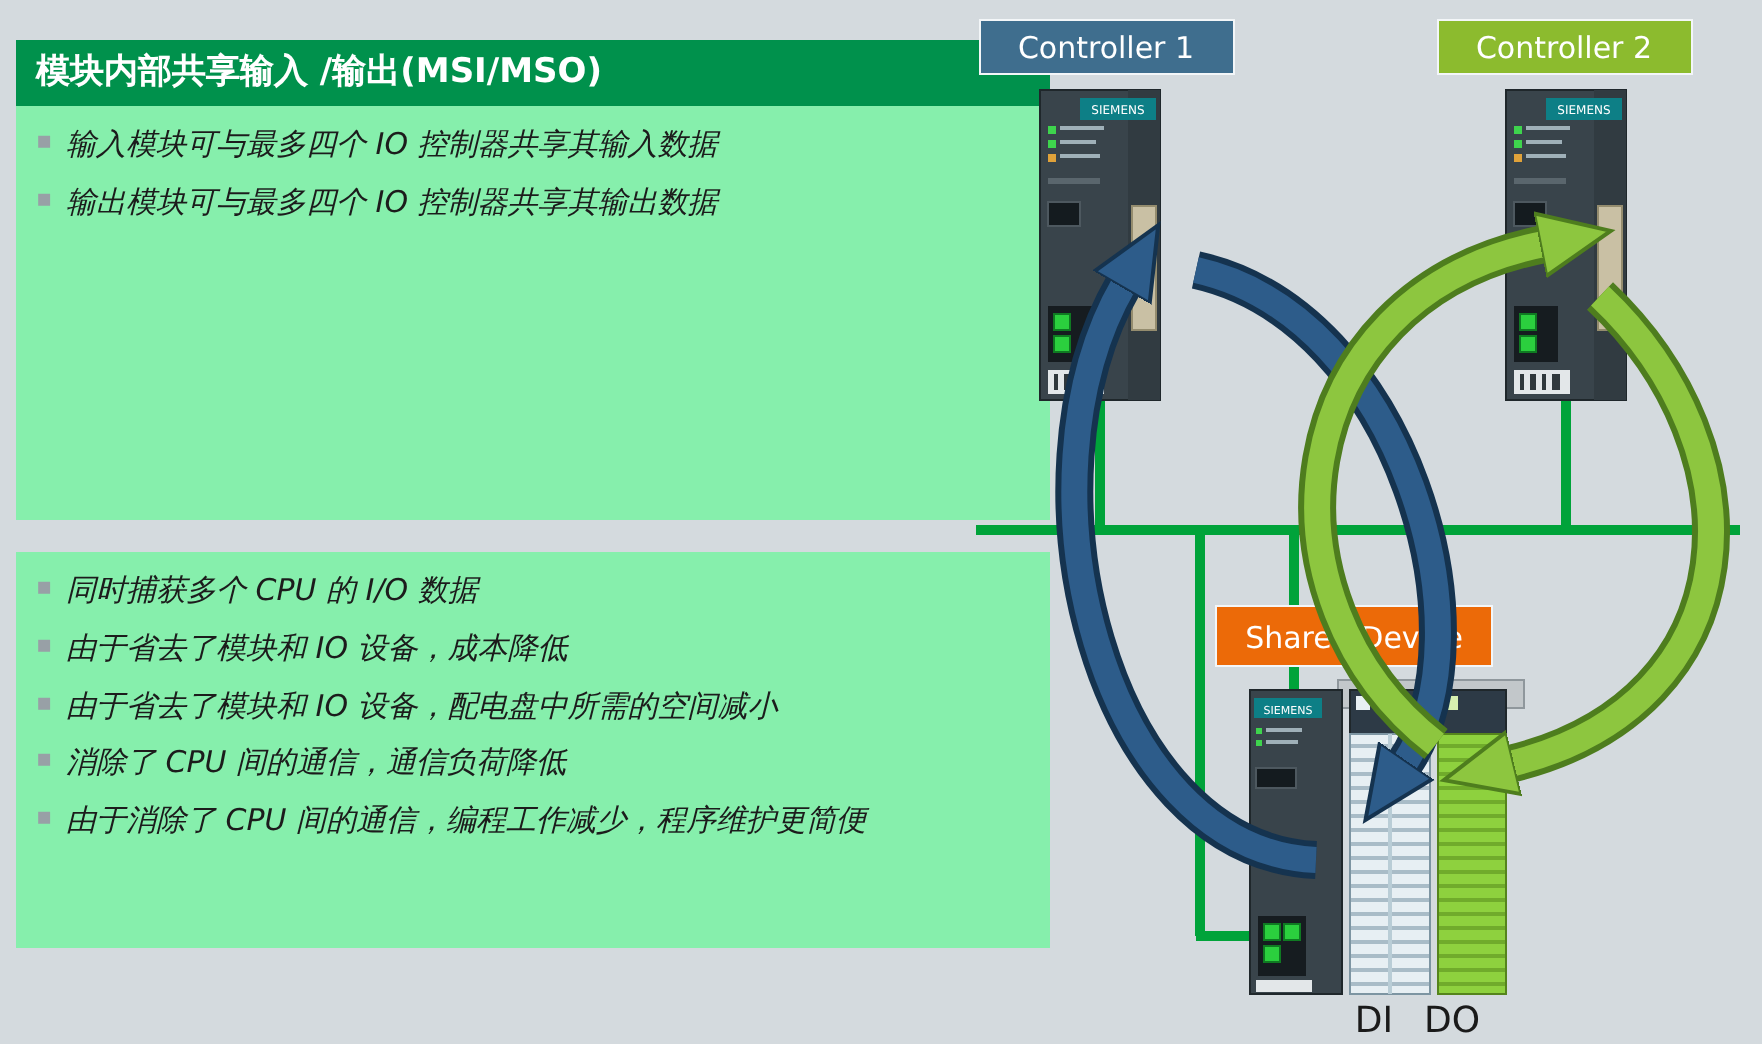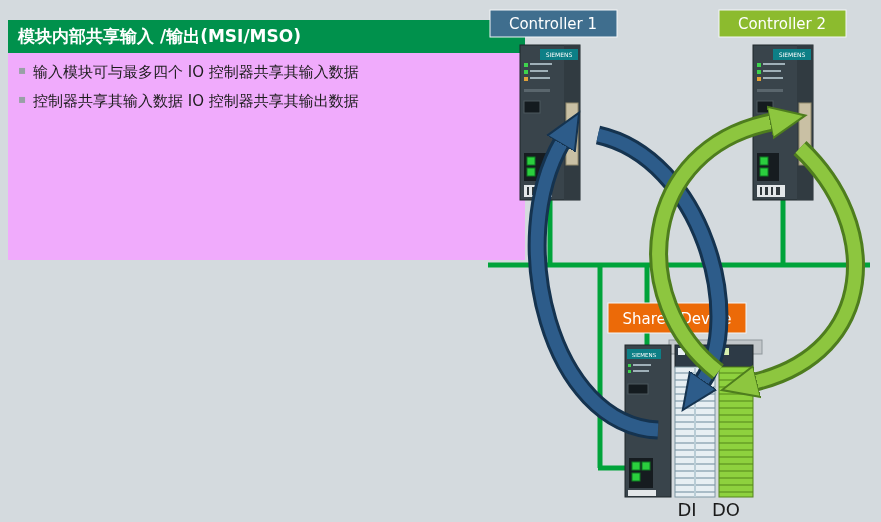--- a/index.html
+++ b/index.html
@@ -6,21 +6,21 @@
   body{
     width:881px;height:522px;position:relative;overflow:hidden;
     background:#d4dade;
     font-family:"DejaVu Sans","Liberation Sans",sans-serif;
   }
   .panel{position:absolute;left:8px;width:517px;}
   .panel-header{
     background:#00914c;color:#fff;font-weight:bold;font-size:17px;
     padding:6px 10px;line-height:1.25;
   }
-  .panel-body{background:#f0abfc;padding:9px 10px 8px 8px;}
+  .panel-body{background:#86efac;padding:9px 10px 8px 8px;font-style:italic;}
   .panel-msi .panel-body{height:190px;}
   .panel-adv .panel-body{height:181px;}
   .panel-msi{top:20px;}
   .panel-adv{top:276px;}
   ul.bullets{list-style:none;margin:0;padding:0;}
   ul.bullets li{
     position:relative;padding-left:17px;margin:0 0 7px 0;
     font-size:15px;line-height:1.45;color:#1c1c1c;
   }
   ul.bullets li::before{
@@ -31,26 +31,35 @@
   svg text{font-family:"DejaVu Sans","Liberation Sans",sans-serif;}
 </style>
 </head>
 <body>
 
 <div class="panel panel-msi">
   <div class="panel-header">模块内部共享输入 /输出(MSI/MSO)</div>
   <div class="panel-body">
     <ul class="bullets">
       <li>输入模块可与最多四个 IO 控制器共享其输入数据</li>
-      <li>控制器共享其输入数据 IO 控制器共享其输出数据</li>
+      <li>输出模块可与最多四个 IO 控制器共享其输出数据</li>
     </ul>
   </div>
 </div>
 
 <div class="panel panel-adv">
+  <div class="panel-body">
+    <ul class="bullets">
+      <li>同时捕获多个 CPU 的 I/O 数据</li>
+      <li>由于省去了模块和 IO 设备，成本降低</li>
+      <li>由于省去了模块和 IO 设备，配电盘中所需的空间减小</li>
+      <li>消除了 CPU 间的通信，通信负荷降低</li>
+      <li>由于消除了 CPU 间的通信，编程工作减少，程序维护更简便</li>
+    </ul>
+  </div>
 </div>
 
 <div class="diagram-wrap">
 <svg width="431" height="522" viewBox="0 0 431 522">
   <defs>
     <pattern id="diStripes" width="40" height="7" patternUnits="userSpaceOnUse">
       <rect width="40" height="7" fill="#e7eff3"></rect>
       <rect y="4" width="40" height="2" fill="#a9bcc7"></rect>
     </pattern>
     <pattern id="doStripes" width="34" height="7" patternUnits="userSpaceOnUse">

